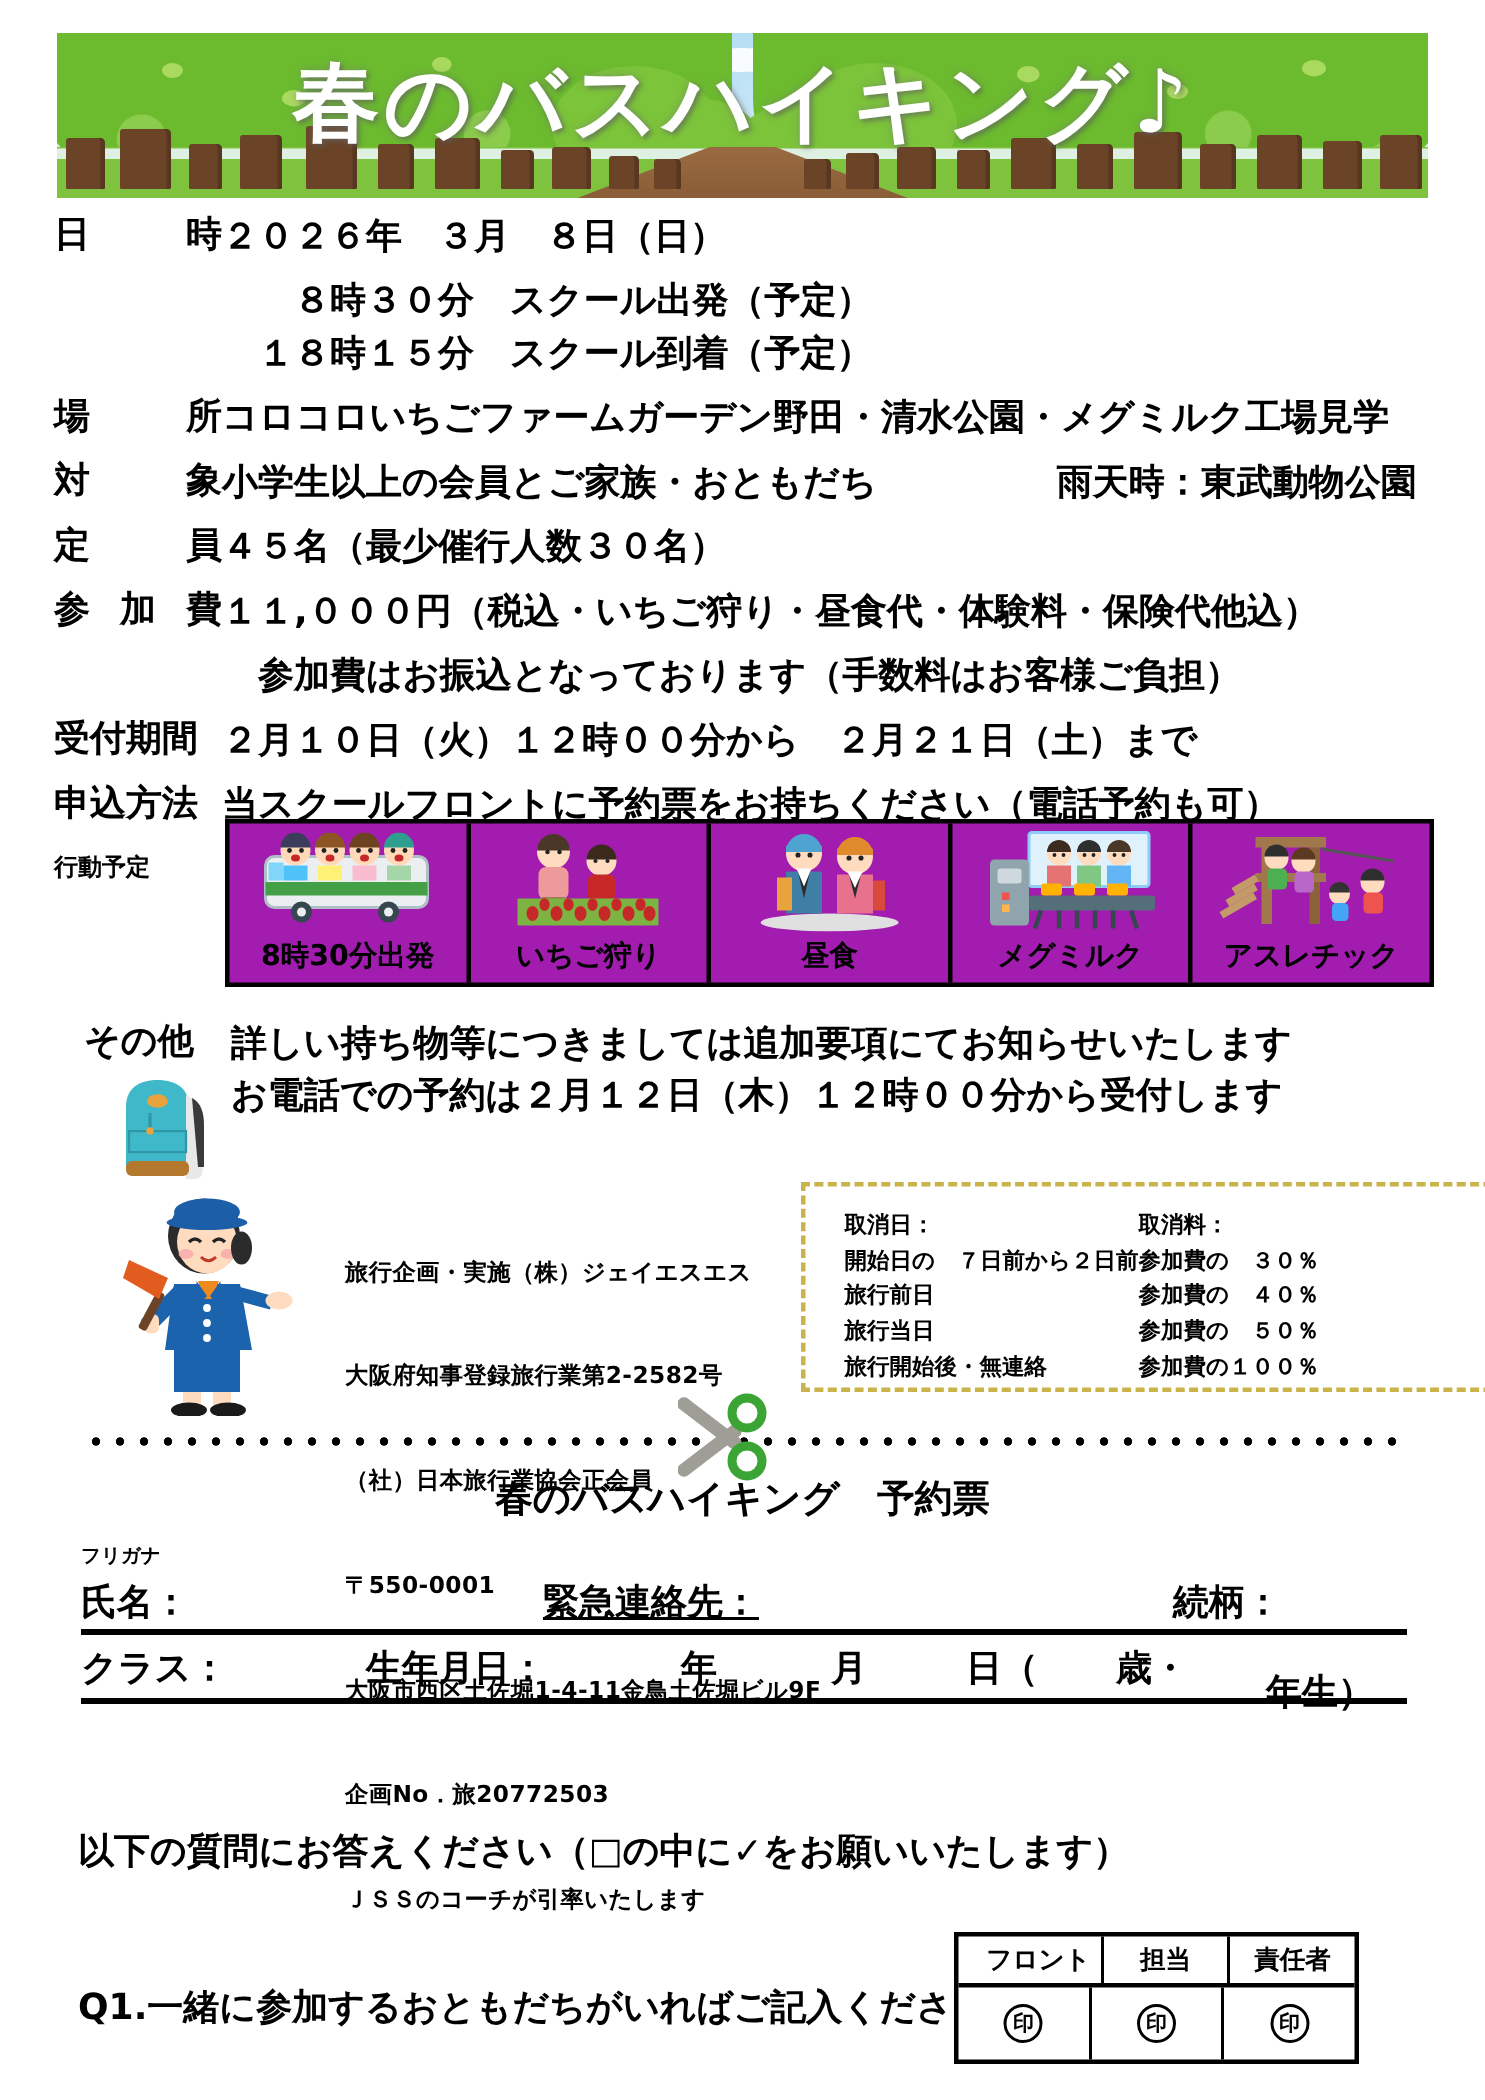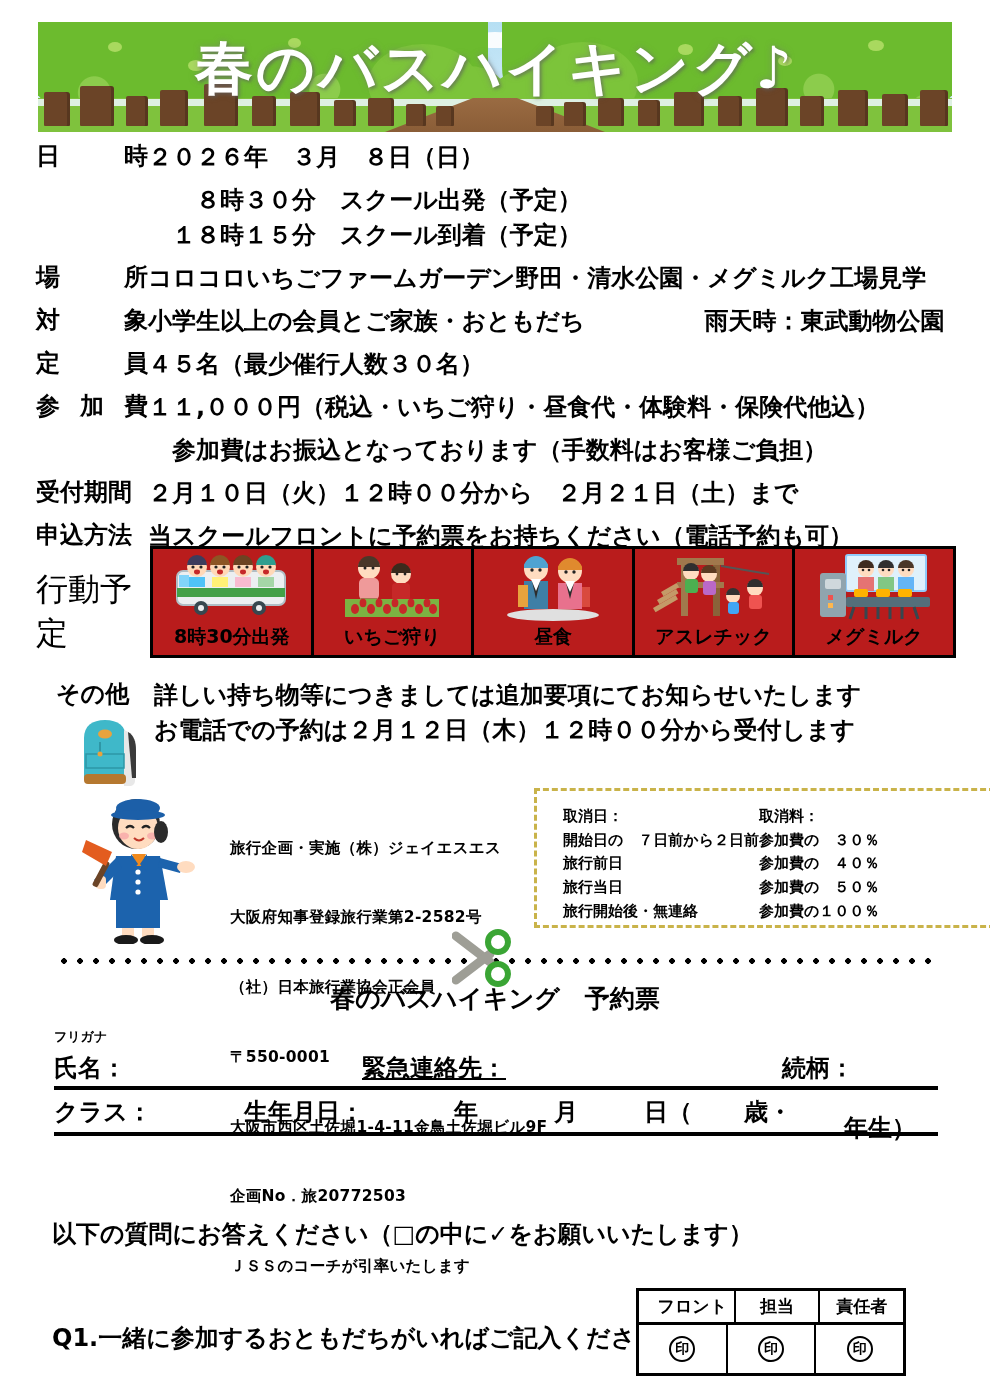--- a/index.html
+++ b/index.html
@@ -70,22 +70,22 @@
     font-size:24px; font-weight:bold;
     display:flex; justify-content:space-between;
     letter-spacing:0;
   }
   .lbl.tight { display:block; letter-spacing:0; }
   .val { font-size:24px; font-weight:bold; line-height:1.46; white-space:pre; }
   .indent { margin-left:112px; font-size:24px; font-weight:bold; line-height:1.46; white-space:pre;}
 
   
   .act-wrap{ position:absolute; left:36px; top:546px; width:920px; display:flex; align-items:flex-start;}
-  .act-label{ width:114px; flex:0 0 114px; font-size:32px; font-weight:normal; padding-top:22px;}
-  .act-table{ display:flex; border:3px solid #000; height:112px; width:806px; background:#b91c1c;}
+  .act-label{ width:114px; flex:0 0 114px; font-size:16px; font-weight:bold; padding-top:22px;}
+  .act-table{ display:flex; border:3px solid #000; height:112px; width:806px; background:#a21caf;}
   .act-cell{ flex:1; border-right:3px solid #000; display:flex; flex-direction:column;
              align-items:center; justify-content:flex-end; padding-bottom:2px; position:relative;}
   .act-cell:last-child{ border-right:none; }
   .act-pic{ flex:1; width:100%; display:flex; align-items:center; justify-content:center; }
   .act-cap{ font-size:19px; font-weight:bold; padding-bottom:3px; white-space:nowrap;}
 
   
   .other{ position:absolute; left:36px; top:678px; width:920px; }
   .other-label{ position:absolute; left:20px; top:0; font-size:24px; font-weight:bold;}
   .other-lines{ margin-left:118px; font-size:24px; font-weight:bold; line-height:1.47; white-space:pre;}
@@ -346,50 +346,20 @@
           <path d="M84 34h8v20h-8z" fill="#d94a3d"></path>
           <path d="M68 30l8 0-4 16z" fill="#2c2c2c"></path>
           <path d="M67 28l10 0-5 11z" fill="#fff"></path>
         </svg>
       </div>
       <div class="act-cap">昼食</div>
     </div>
 
     <div class="act-cell">
       <div class="act-pic">
-        <svg width="126" height="70" viewBox="0 0 126 70">
-          <rect x="30" y="6" width="7" height="58" fill="#a1784c"></rect>
-          <rect x="62" y="6" width="7" height="58" fill="#8a6239"></rect>
-          <rect x="26" y="6" width="47" height="7" fill="#a1784c"></rect>
-          <rect x="26" y="30" width="47" height="6" fill="#a1784c"></rect>
-          <g fill="#c49a68">
-            <rect x="2" y="56" width="26" height="5" transform="rotate(-30 2 56)"></rect>
-            <rect x="6" y="48" width="22" height="5" transform="rotate(-30 6 48)"></rect>
-            <rect x="10" y="40" width="18" height="5" transform="rotate(-30 10 40)"></rect>
-          </g>
-          <path d="M70 14 L118 22" stroke="#555" stroke-width="2" fill="none"></path>
-          <circle cx="40" cy="20" r="8" fill="#ffdcc0"></circle>
-          <path d="M32 19a8 8 0 0116 0z" fill="#2f2f2f"></path>
-          <rect x="34" y="27" width="13" height="14" rx="3" fill="#4caf50"></rect>
-          <circle cx="58" cy="22" r="8" fill="#ffdcc0"></circle>
-          <path d="M50 21a8 8 0 0116 0z" fill="#5b3a21"></path>
-          <rect x="52" y="29" width="13" height="14" rx="3" fill="#ba68c8"></rect>
-          <circle cx="82" cy="44" r="7" fill="#ffdcc0"></circle>
-          <path d="M75 43a7 7 0 0114 0z" fill="#333"></path>
-          <rect x="77" y="50" width="11" height="12" rx="3" fill="#42a5f5"></rect>
-          <circle cx="104" cy="36" r="8" fill="#ffdcc0"></circle>
-          <path d="M96 35a8 8 0 0116 0z" fill="#2f2f2f"></path>
-          <rect x="98" y="43" width="13" height="14" rx="3" fill="#ef5350"></rect>
-        </svg>
-      </div>
-      <div class="act-cap">アスレチック</div>
-    </div>
-
-    <div class="act-cell">
-      <div class="act-pic">
         <svg width="116" height="68" viewBox="0 0 116 68">
           <rect x="30" y="2" width="80" height="36" rx="2" fill="#dff1fb" stroke="#90caf9" stroke-width="2"></rect>
           <circle cx="50" cy="16" r="8" fill="#ffdcc0"></circle>
             <path d="M42 15a8 8 0 0116 0z" fill="#3d2b1f"></path>
           <circle cx="70" cy="16" r="8" fill="#ffdcc0"></circle>
             <path d="M62 15a8 8 0 0116 0z" fill="#2f2f2f"></path>
           <circle cx="90" cy="16" r="8" fill="#ffdcc0"></circle>
             <path d="M82 15a8 8 0 0116 0z" fill="#4a3728"></path>
           <circle cx="47" cy="17" r="1.3" fill="#222"></circle>
             <circle cx="53" cy="17" r="1.3" fill="#222"></circle>
@@ -409,20 +379,50 @@
             <rect x="38" y="36" width="14" height="8" rx="2"></rect>
             <rect x="60" y="36" width="14" height="8" rx="2"></rect>
             <rect x="82" y="36" width="14" height="8" rx="2"></rect>
           </g>
           <g stroke="#37474f" stroke-width="3">
             <path d="M38 54l-4 12M50 54l0 12M62 54l0 12M74 54l0 12M86 54l0 12M98 54l4 12"></path>
           </g>
         </svg>
       </div>
       <div class="act-cap">メグミルク</div>
+    </div>
+
+    <div class="act-cell">
+      <div class="act-pic">
+        <svg width="126" height="70" viewBox="0 0 126 70">
+          <rect x="30" y="6" width="7" height="58" fill="#a1784c"></rect>
+          <rect x="62" y="6" width="7" height="58" fill="#8a6239"></rect>
+          <rect x="26" y="6" width="47" height="7" fill="#a1784c"></rect>
+          <rect x="26" y="30" width="47" height="6" fill="#a1784c"></rect>
+          <g fill="#c49a68">
+            <rect x="2" y="56" width="26" height="5" transform="rotate(-30 2 56)"></rect>
+            <rect x="6" y="48" width="22" height="5" transform="rotate(-30 6 48)"></rect>
+            <rect x="10" y="40" width="18" height="5" transform="rotate(-30 10 40)"></rect>
+          </g>
+          <path d="M70 14 L118 22" stroke="#555" stroke-width="2" fill="none"></path>
+          <circle cx="40" cy="20" r="8" fill="#ffdcc0"></circle>
+          <path d="M32 19a8 8 0 0116 0z" fill="#2f2f2f"></path>
+          <rect x="34" y="27" width="13" height="14" rx="3" fill="#4caf50"></rect>
+          <circle cx="58" cy="22" r="8" fill="#ffdcc0"></circle>
+          <path d="M50 21a8 8 0 0116 0z" fill="#5b3a21"></path>
+          <rect x="52" y="29" width="13" height="14" rx="3" fill="#ba68c8"></rect>
+          <circle cx="82" cy="44" r="7" fill="#ffdcc0"></circle>
+          <path d="M75 43a7 7 0 0114 0z" fill="#333"></path>
+          <rect x="77" y="50" width="11" height="12" rx="3" fill="#42a5f5"></rect>
+          <circle cx="104" cy="36" r="8" fill="#ffdcc0"></circle>
+          <path d="M96 35a8 8 0 0116 0z" fill="#2f2f2f"></path>
+          <rect x="98" y="43" width="13" height="14" rx="3" fill="#ef5350"></rect>
+        </svg>
+      </div>
+      <div class="act-cap">アスレチック</div>
     </div>
 
   </div>
 </div>
 
 <div class="other">
   <div class="other-label">その他</div>
   <div class="other-lines">詳しい持ち物等につきましては追加要項にてお知らせいたします</div>
   <div class="other-lines">お電話での予約は２月１２日（木）１２時００分から受付します</div>
 </div>

